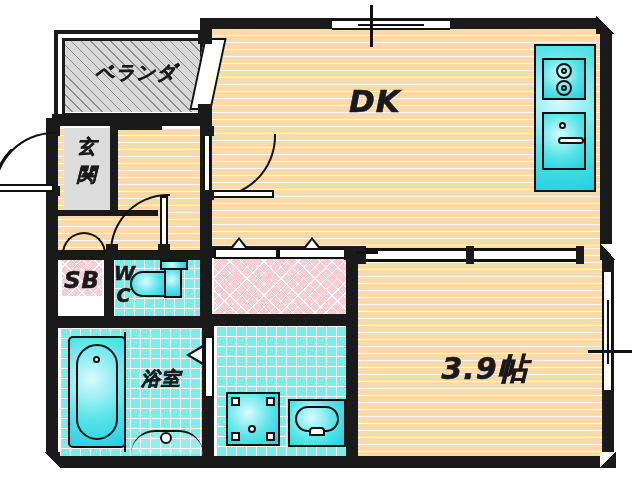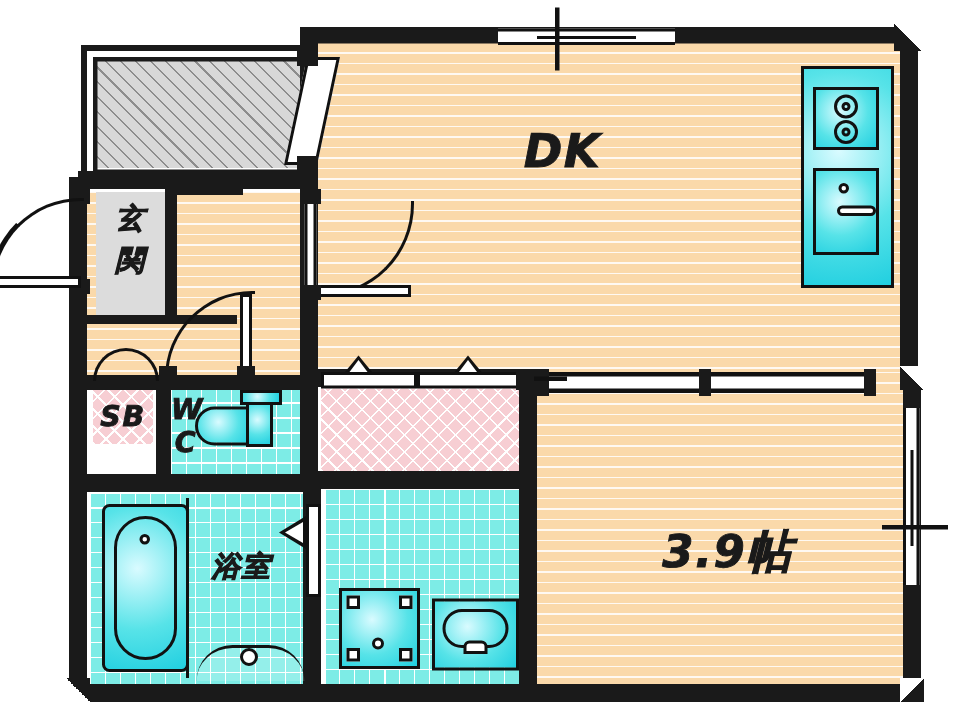--- a/index.html
+++ b/index.html
@@ -65,21 +65,21 @@
     white-space: nowrap;
     text-align: center;
     line-height: 1.12;
     -webkit-text-stroke: 0.6px #1a1a1a;
   }
   .lab-dk      { font-size: 31px; }
   .lab-yoshitu { font-size: 30px; }
   .lab-jp      { font-size: 19px; }
   .lab-sm      { font-size: 17px; }
   .lab-cl      { font-size: 20px; letter-spacing: 4px; }
-  .lab-sb      { font-size: 19px; letter-spacing: 1px; }
+  .lab-sb      { font-size: 23px; letter-spacing: 1px; }
   .lab-wc      { font-size: 19px; line-height: 0.95; }
 
   
   .fx { position: absolute; box-sizing: border-box; border: 2.5px solid #111; }
   .fx-cyan {
     background: radial-gradient(circle at 40% 38%, #d9fbff 0%, #57e3e8 55%, #21cfe0 100%);
   }
 
   
   .arc {
@@ -329,20 +329,21 @@
   <div class="abs" style="left:266px; top:432px; width:9px; height:9px; background:#fff; border:2px solid #111;"></div>
   <div class="abs" style="left:248px; top:425px; width:8px; height:8px;
               background:#fff; border:2px solid #111; border-radius:50%;"></div>
 
   <div class="fx fx-cyan" style="left:288px; top:399px; width:58px; height:48px;"></div>
   <div class="abs" style="left:295px; top:406px; width:44px; height:26px;
               border:2.5px solid #111; border-radius:14px; box-sizing:border-box;"></div>
   <div class="abs" style="left:309px; top:427px; width:16px; height:9px;
               background:#fff; border:2px solid #111; border-radius:4px 4px 0 0;"></div>
 
+  <div class="room-label lab-jp" style="left:62px; top:62px; width:148px;">ベランダ</div>
 
   <div class="room-label lab-jp" style="left:64px; top:136px; width:46px;">玄</div>
   <div class="room-label lab-jp" style="left:64px; top:164px; width:46px;">関</div>
 
   <div class="room-label lab-dk" style="left:320px; top:84px; width:110px;">DK</div>
 
   <div class="room-label lab-yoshitu" style="left:418px; top:352px; width:134px;">3.9帖</div>
 
 
   <div class="room-label lab-sb" style="left:62px; top:268px; width:40px;">SB</div>

